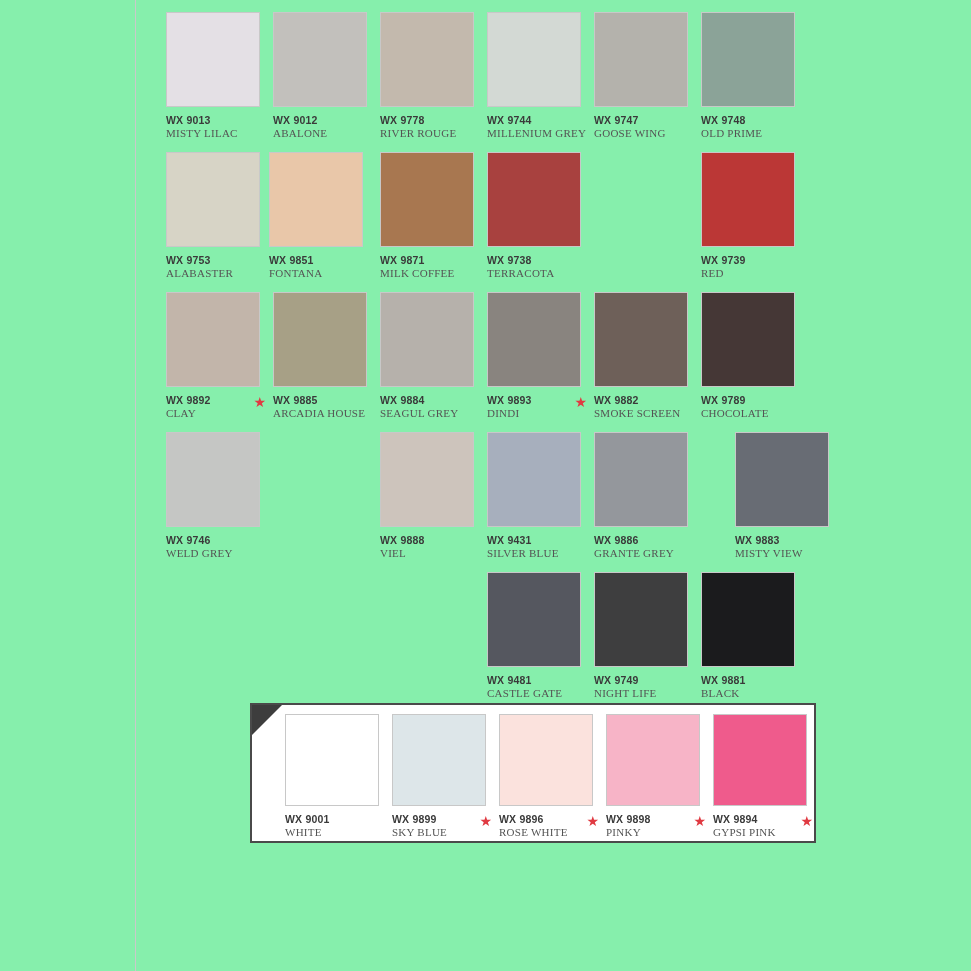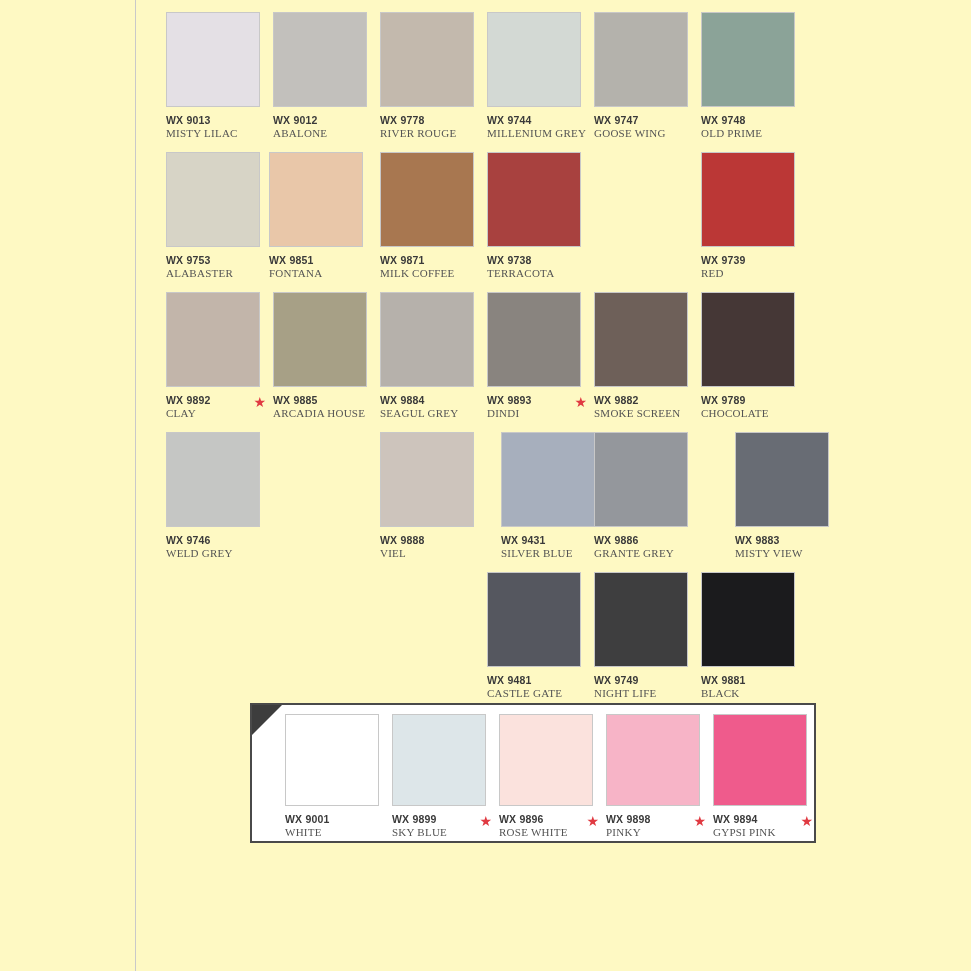--- a/index.html
+++ b/index.html
@@ -5,21 +5,21 @@
   * { box-sizing: border-box; margin: 0; padding: 0; }
   html, body {
     width: 971px; height: 971px;
     background: #ffffff;
     font-family: "Liberation Sans", sans-serif;
     overflow: hidden;
   }
   #page {
     position: relative;
     width: 971px; height: 971px;
-    background: #fef9c3;
+    background: #86efac;
   }
   
   #spine-rule {
     position: absolute;
     left: 135px; top: 0;
     width: 1px; height: 971px;
     background: #c9c9c9;
   }
   #grid-area {
     position: absolute;
@@ -234,21 +234,21 @@
             <div class="chip-name">WELD GREY</div>
           </div>
         </div>
         <div class="swatch-cell" style="left: 214px;">
           <div class="chip" style="background: rgb(205, 196, 188);"></div>
           <div class="chip-meta">
             <div class="chip-code">WX 9888</div>
             <div class="chip-name">VIEL</div>
           </div>
         </div>
-        <div class="swatch-cell" style="left: 335px;">
+        <div class="swatch-cell" style="left: 321px;">
           <div class="chip" style="background: rgb(167, 175, 189);"></div>
           <div class="chip-meta">
             <div class="chip-code">WX 9431</div>
             <div class="chip-name">SILVER BLUE</div>
           </div>
         </div>
         <div class="swatch-cell" style="left: 428px;">
           <div class="chip" style="background: rgb(148, 151, 156);"></div>
           <div class="chip-meta">
             <div class="chip-code">WX 9886</div>

